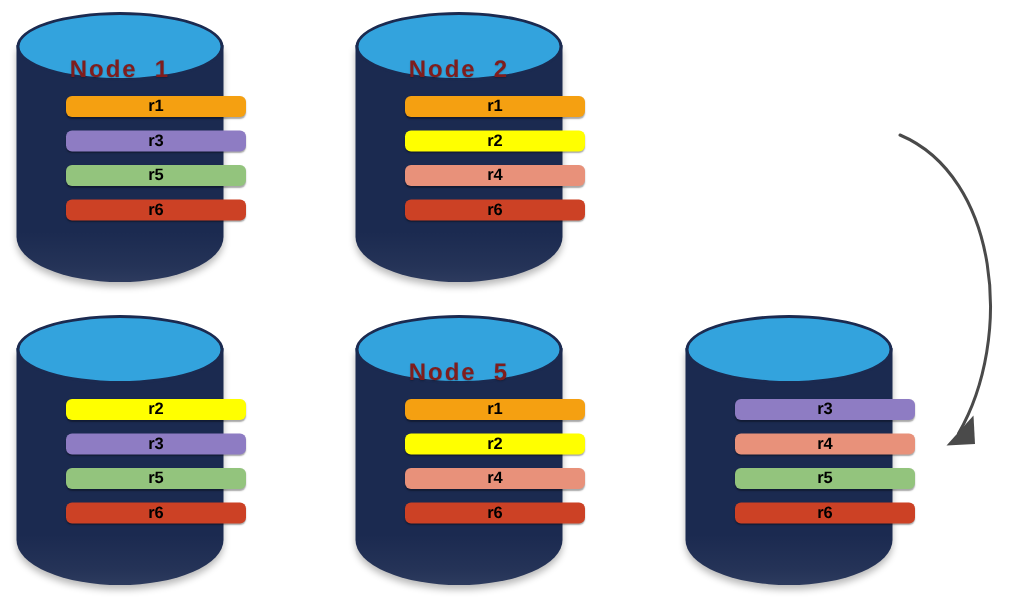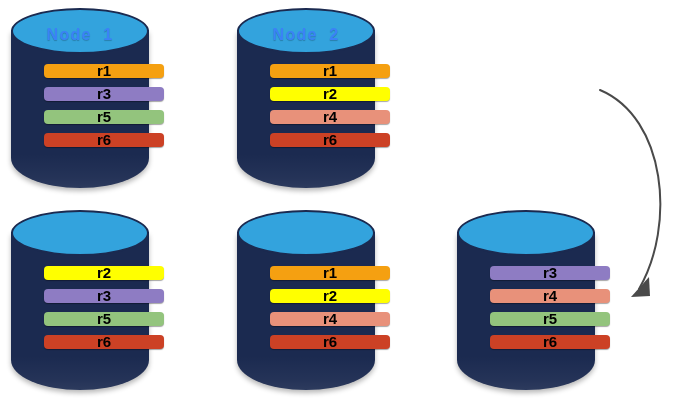--- a/index.html
+++ b/index.html
@@ -56,26 +56,26 @@
     width: 138px;
     height: 46px;
     background: #33a3dd;
     border-radius: 50%;
     border: 2px solid #1b2a50;
     box-sizing: border-box;
   }
   .node-title {
     position: absolute;
     left: 0;
-    top: 4px;
+    top: 16px;
     width: 138px;
     height: 46px;
     line-height: 46px;
     text-align: center;
-    color: #3b82f6;
+    color: #7f1d1d;
     font-size: 16px;
     font-weight: bold;
     letter-spacing: 1.3px;
     text-shadow: 0 1px 1px rgba(0,0,0,0.22);
     white-space: pre;
   }
 
   
   .rows {
     position: absolute;
@@ -83,21 +83,21 @@
     top: 56px;
     width: 120px;
   }
   .row-bar {
     position: relative;
     width: 120px;
     height: 14px;
     margin-bottom: 9px;
     border-radius: 4px;
     text-align: center;
-    font-size: 15px;
+    font-size: 11px;
     font-weight: bold;
     color: #000000;
     line-height: 14px;
     box-shadow: 0 1px 1px rgba(0,0,0,0.35);
   }
   .row-bar:last-child { margin-bottom: 0; }
 
   
   .fail-cross {
     position: absolute;
@@ -159,20 +159,21 @@
       <div class="row-bar" style="background: rgb(147, 196, 125);">r5</div>
       <div class="row-bar" style="background: rgb(204, 65, 37);">r6</div>
     </div>
   </div>
 
   <div class="node" id="node-5" style="left: 237px; top: 210px;">
     <div class="node-body">
       <div class="node-bottom-shade"></div>
     </div>
     <div class="node-top"></div>
+    <div class="node-title">Node  5</div>
     <div class="rows">
       <div class="row-bar" style="background: rgb(245, 160, 17);">r1</div>
       <div class="row-bar" style="background: rgb(255, 255, 0);">r2</div>
       <div class="row-bar" style="background: rgb(232, 145, 122);">r4</div>
       <div class="row-bar" style="background: rgb(204, 65, 37);">r6</div>
     </div>
   </div>
 
   <div class="node" id="node-6" style="left: 457px; top: 210px;">
     <div class="node-body">

